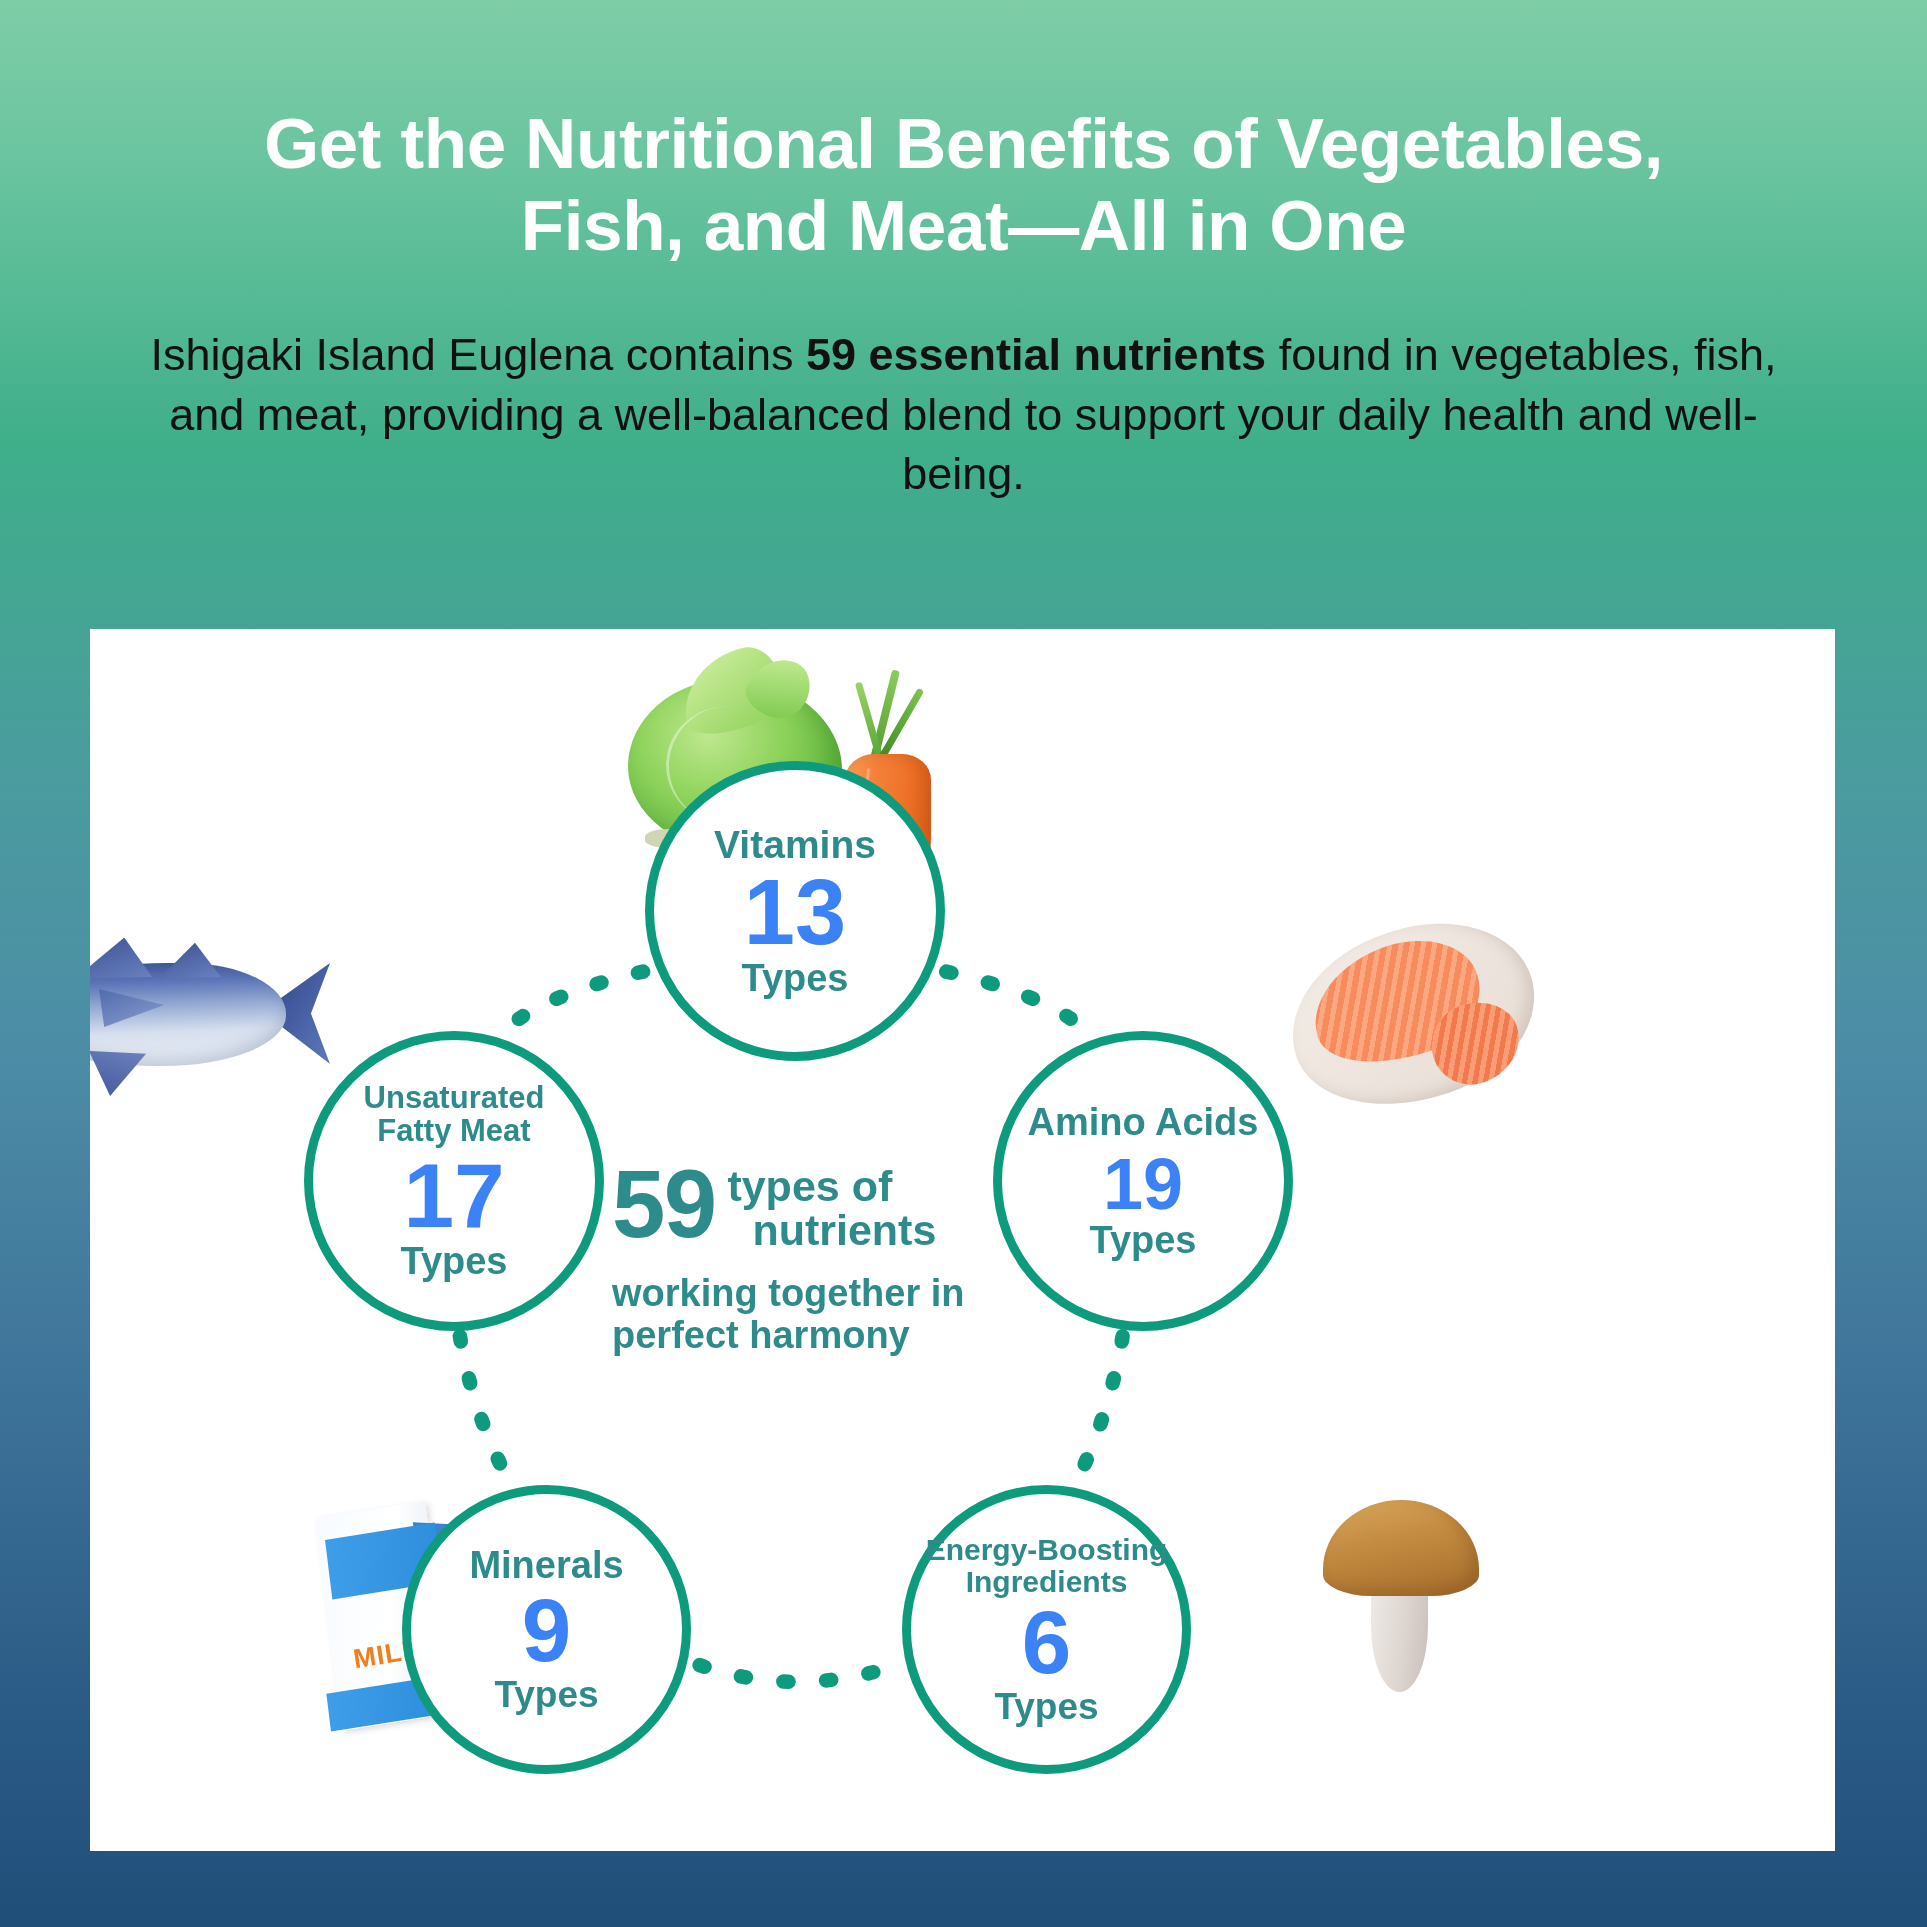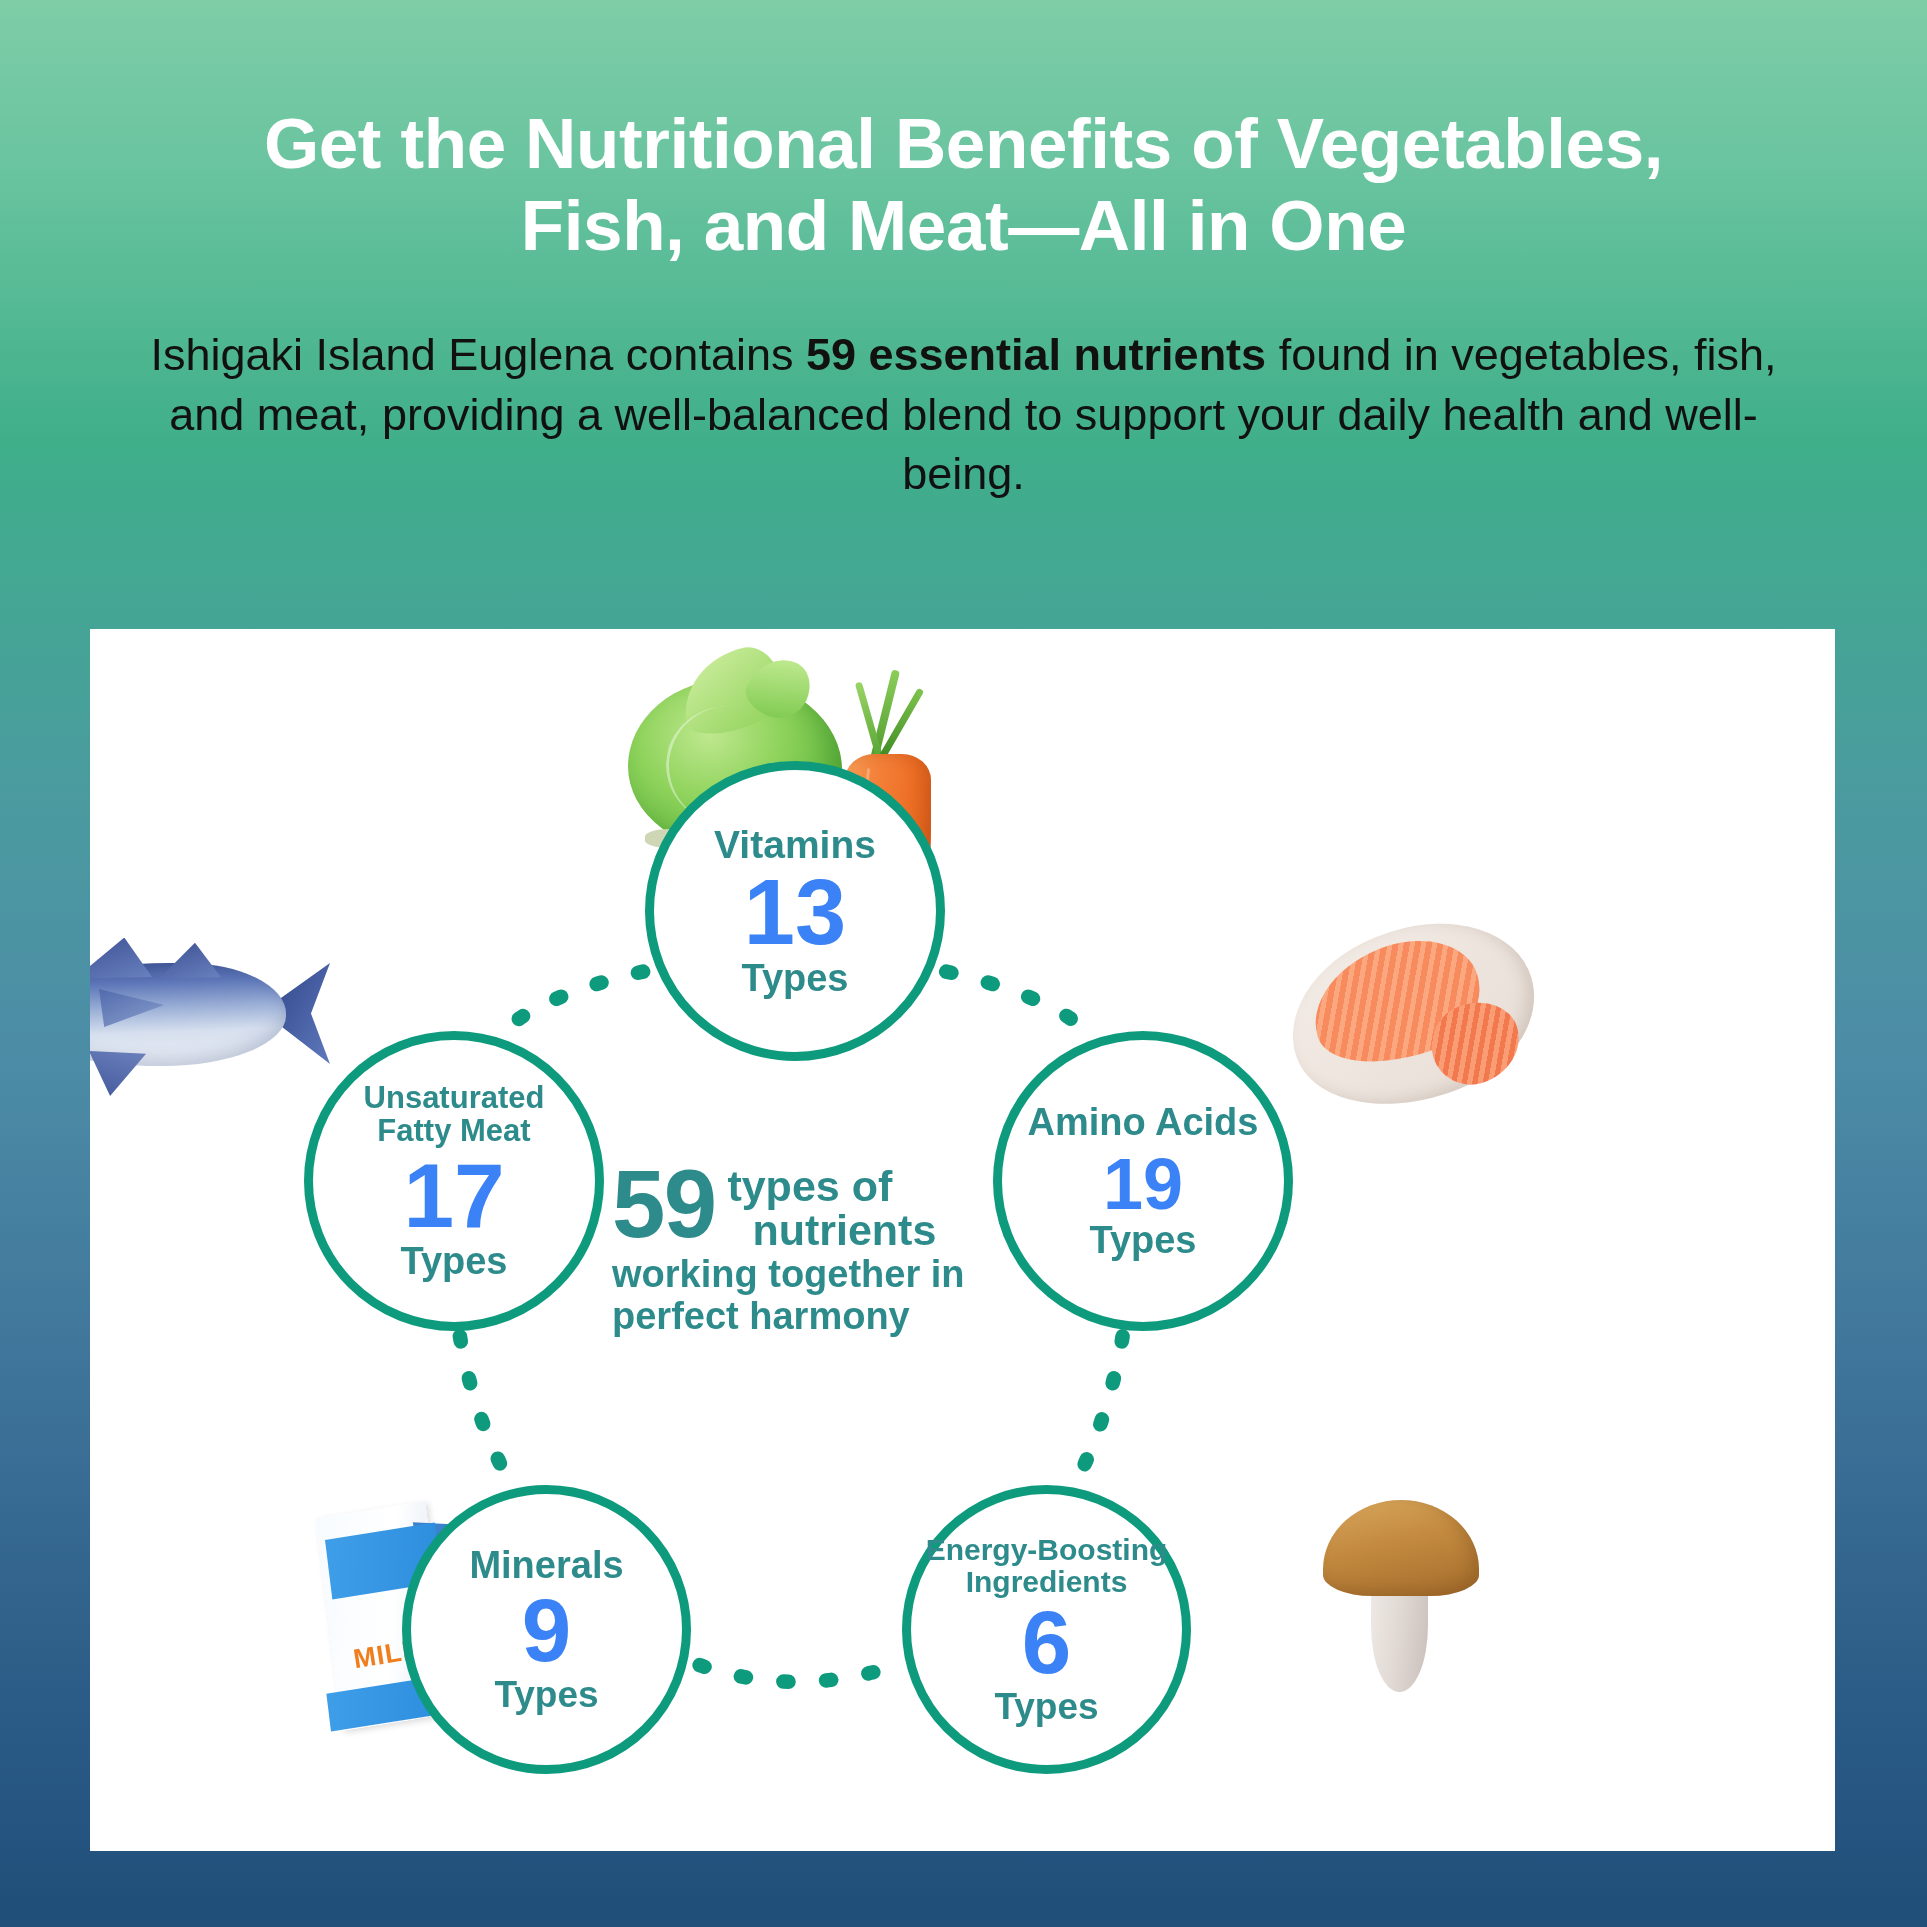--- a/index.html
+++ b/index.html
@@ -90,21 +90,21 @@
     width:377px;
     text-align:left;
     z-index:4;
     color:#2E8B8B;
   }
   .ct-row { display:flex; align-items:flex-start; }
   .ct-big { font-size:96px; font-weight:700; line-height:0.92; letter-spacing:-1.7px; }
   .ct-rightwrap { margin-left:12px; padding-top:5.1px; }
   .ct-l1 { font-size:43px; font-weight:700; line-height:1.0; }
   .ct-l2 { font-size:43px; font-weight:700; line-height:1.04;margin-left:25px; }
-  .ct-l3 { font-size:38px; font-weight:700; line-height:1.12; margin-top:0; }
+  .ct-l3 { font-size:38px; font-weight:700; line-height:1.12; margin-top:19px; }
 
   
   .food { position:absolute; z-index:2; }
 
   
   #food-cabbage { left:531px; top:17px; width:231px; height:214px; }
   .cab-body {
     position:absolute; left:6.8px; top:33px; width:214px; height:175px;
     background:radial-gradient(ellipse at 38% 32%, #bfe88f 0%, #8fd35c 38%, #62b83f 74%, #4e9e33 100%);
     border-radius:48% 52% 46% 54% / 50% 52% 48% 50%;

